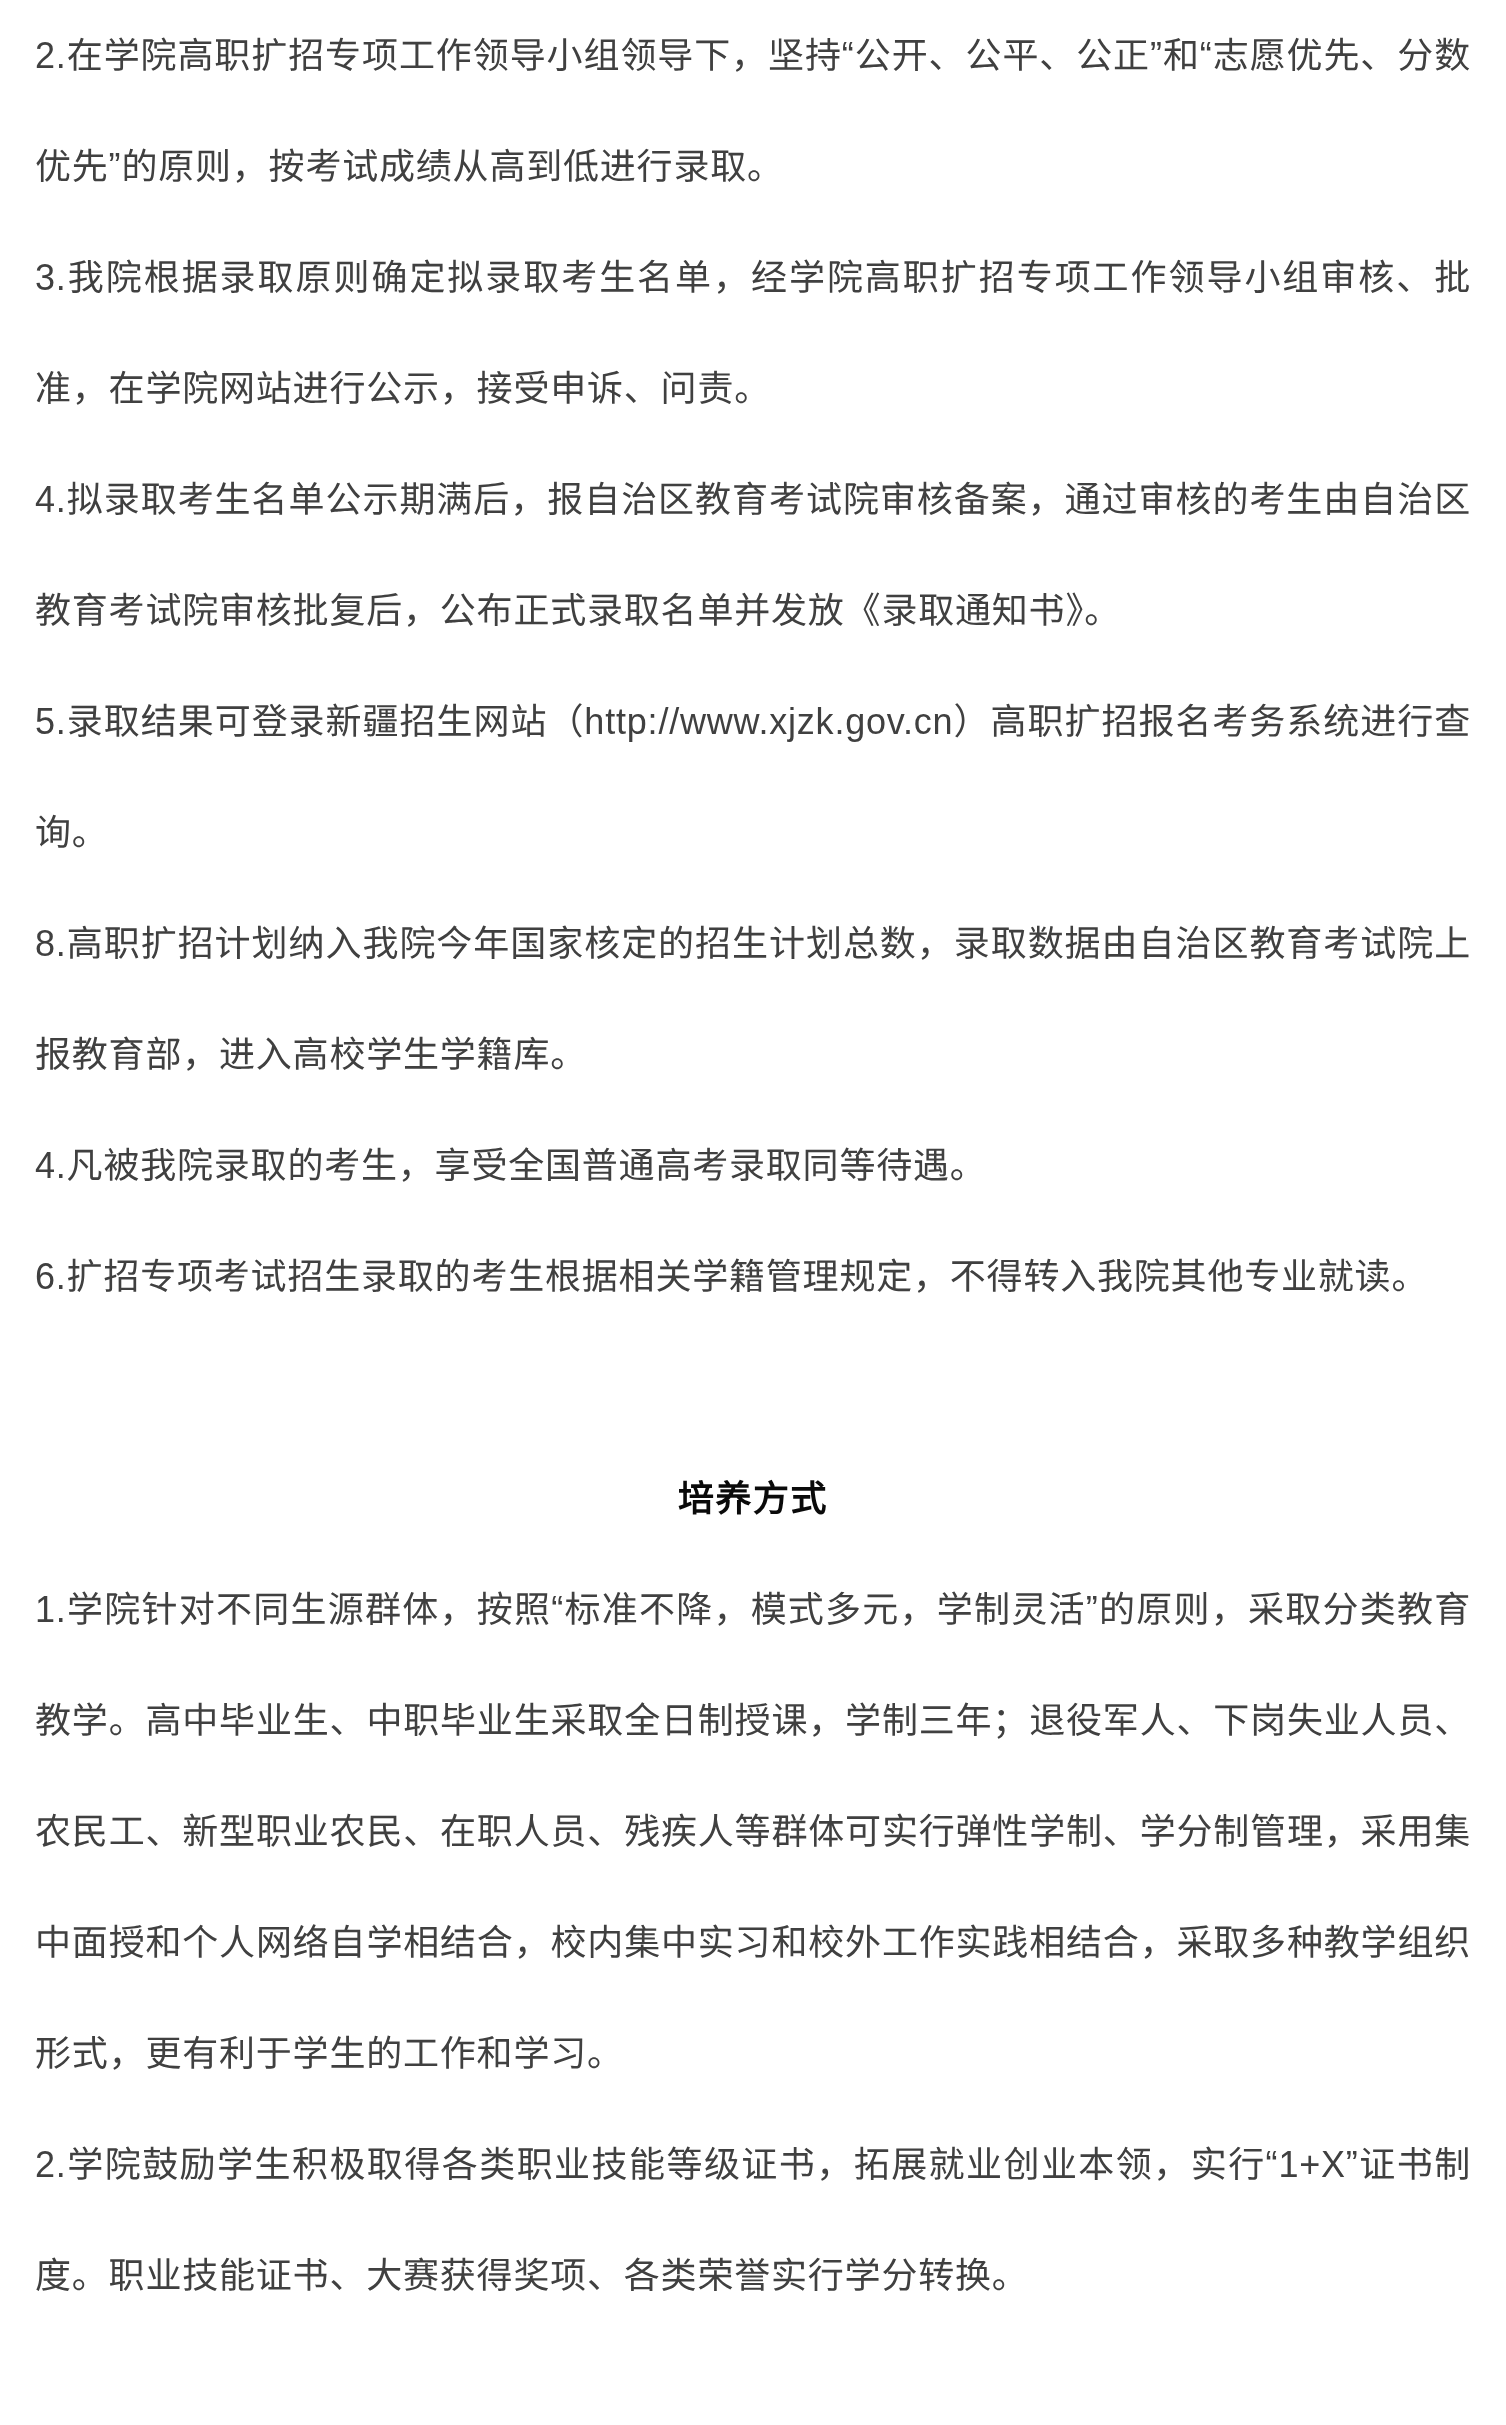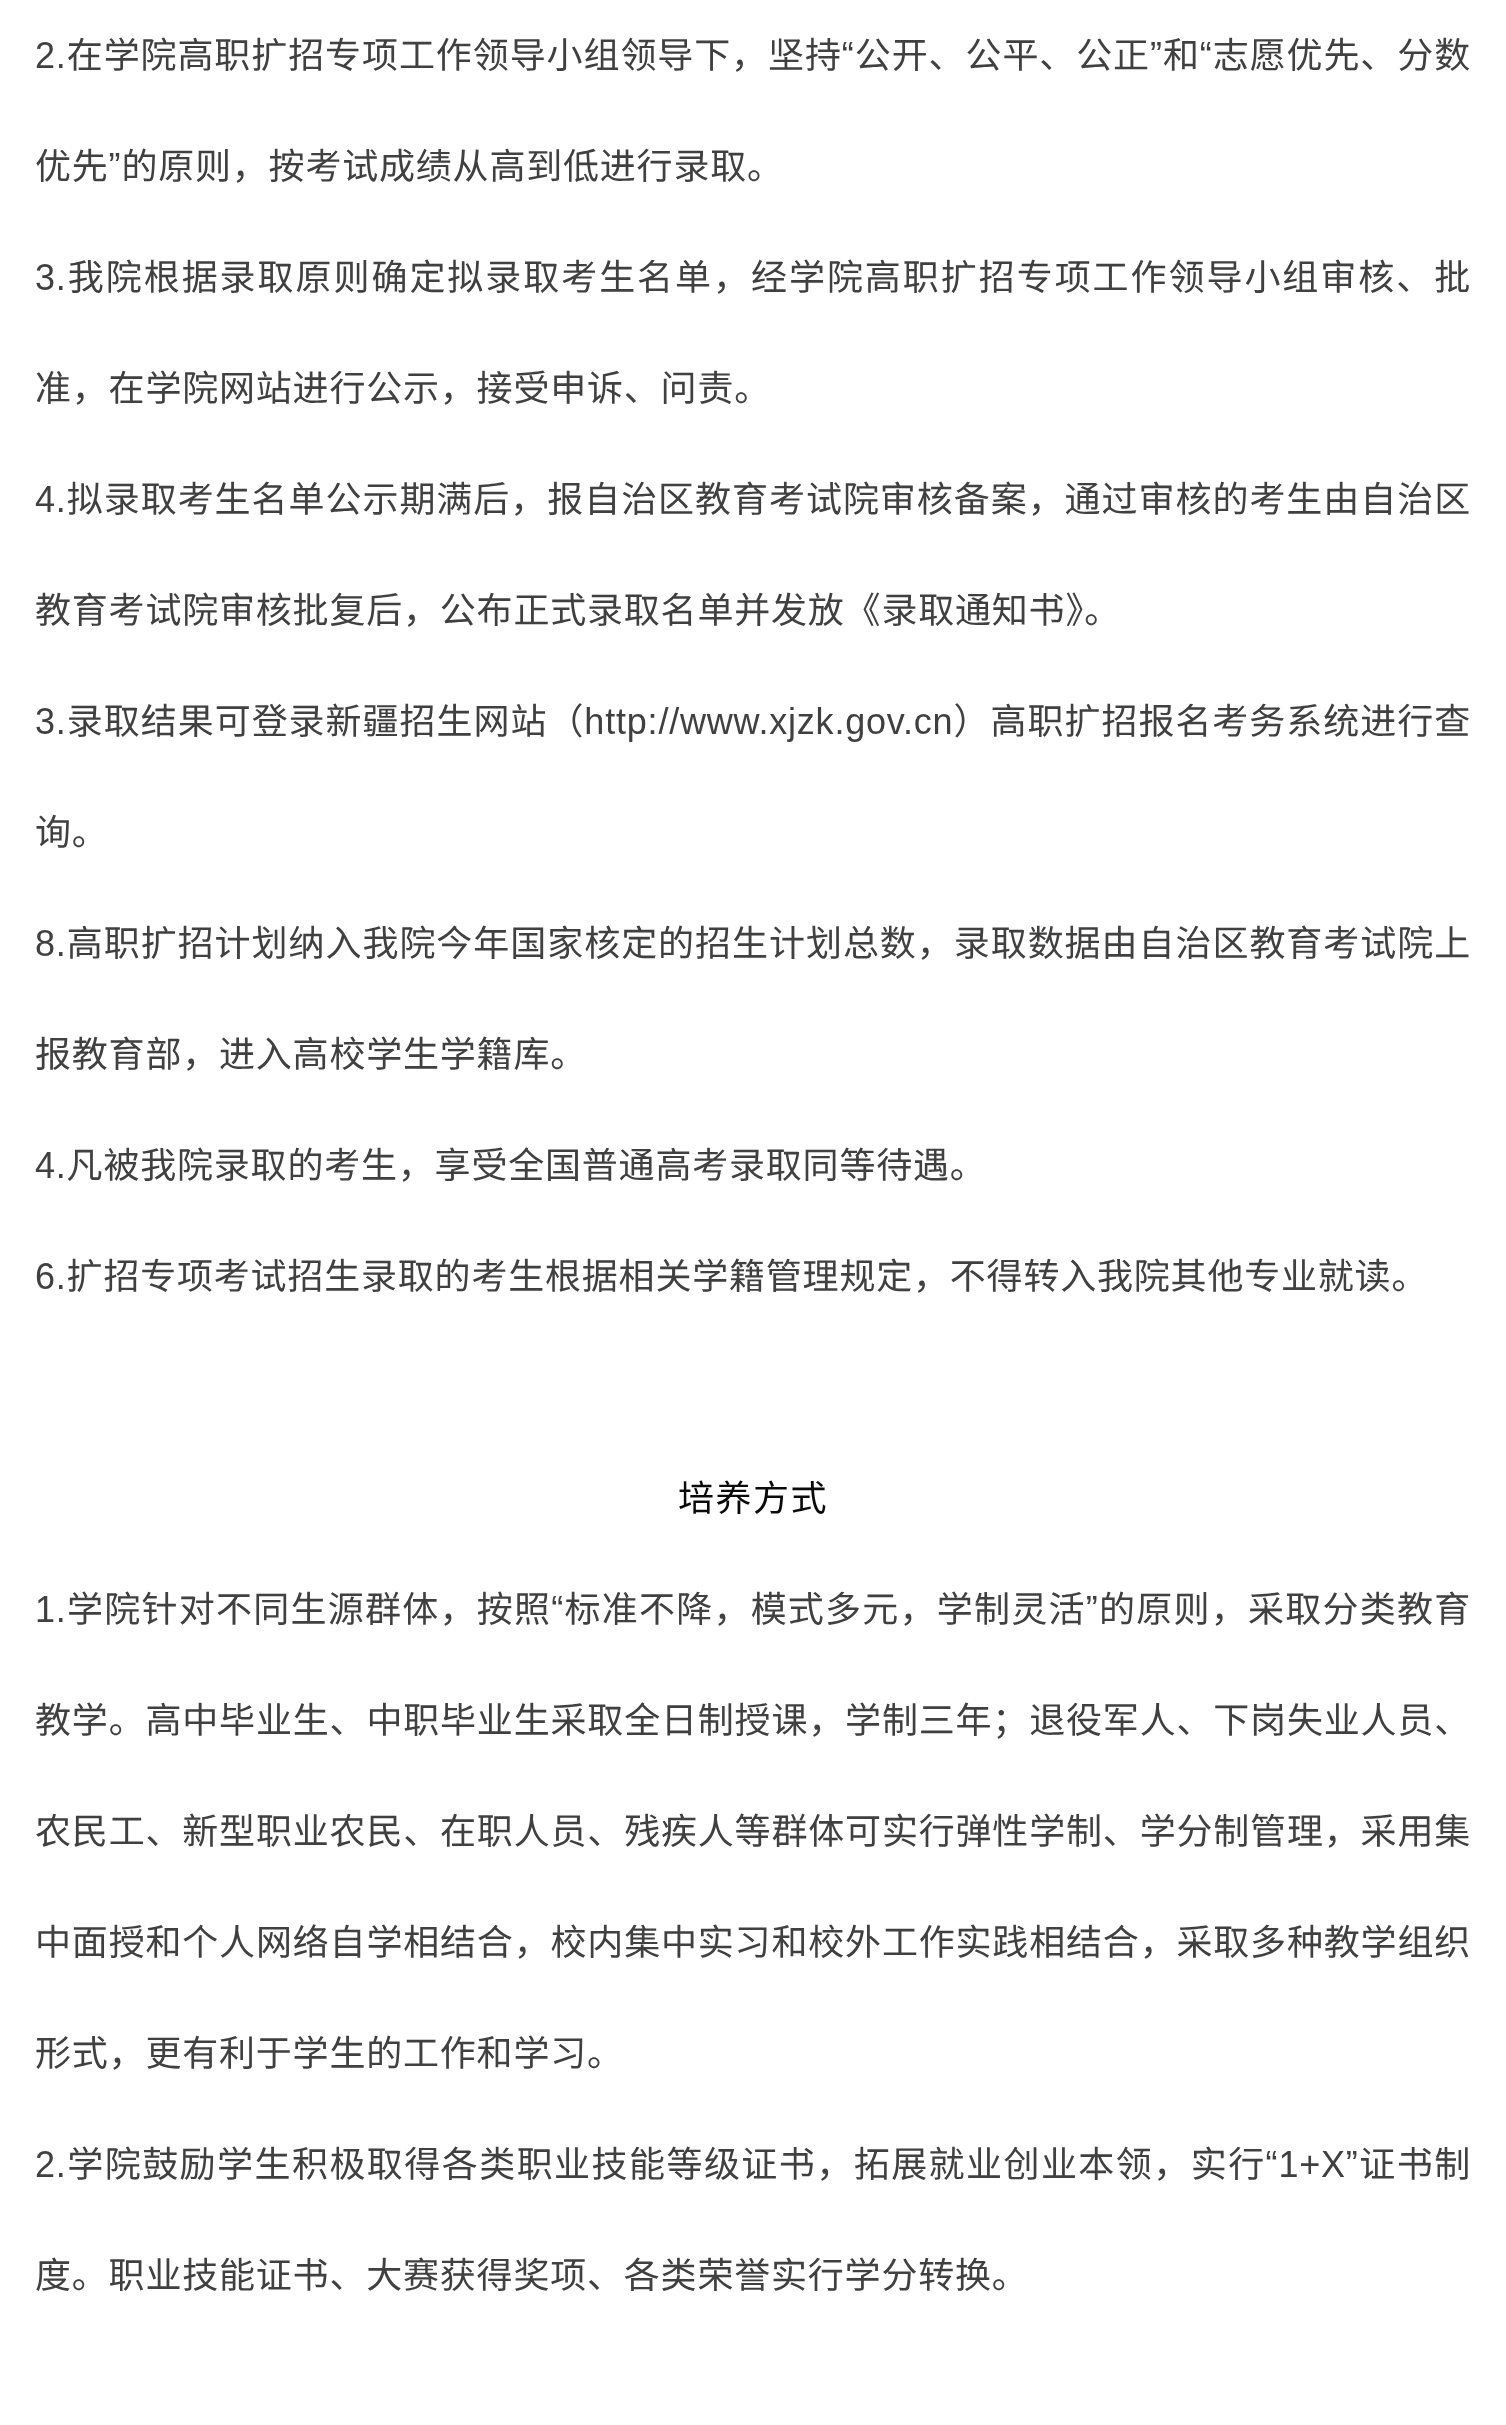--- a/index.html
+++ b/index.html
@@ -25,34 +25,34 @@
     line-height: 111px;
     letter-spacing: 0.8px;
     text-align: justify;
     text-justify: inter-ideograph;
     color: #404040;
   }
   h2[data-name="section-title-training-mode"] {
     margin: 111px 0 0 0;
     font-size: 36px;
     line-height: 111px;
-    font-weight: normal;
+    font-weight: bold;
     text-align: center;
     letter-spacing: 1.5px;
     color: #0a0a0a;
   }
 </style>
 </head>
 <body>
 
 <main data-name="notice-page">
   <p data-name="notice-paragraph">2.在学院高职扩招专项工作领导小组领导下，坚持“公开、公平、公正”和“志愿优先、分数优先”的原则，按考试成绩从高到低进行录取。</p>
   <p data-name="notice-paragraph">3.我院根据录取原则确定拟录取考生名单，经学院高职扩招专项工作领导小组审核、批准，在学院网站进行公示，接受申诉、问责。</p>
   <p data-name="notice-paragraph">4.拟录取考生名单公示期满后，报自治区教育考试院审核备案，通过审核的考生由自治区教育考试院审核批复后，公布正式录取名单并发放《录取通知书》。</p>
-  <p data-name="notice-paragraph">3.录取结果可登录新疆招生网站（http://www.xjzk.gov.cn）高职扩招报名考务系统进行查询。</p>
+  <p data-name="notice-paragraph">5.录取结果可登录新疆招生网站（http://www.xjzk.gov.cn）高职扩招报名考务系统进行查询。</p>
   <p data-name="notice-paragraph">8.高职扩招计划纳入我院今年国家核定的招生计划总数，录取数据由自治区教育考试院上报教育部，进入高校学生学籍库。</p>
   <p data-name="notice-paragraph">4.凡被我院录取的考生，享受全国普通高考录取同等待遇。</p>
   <p data-name="notice-paragraph">6.扩招专项考试招生录取的考生根据相关学籍管理规定，不得转入我院其他专业就读。</p>
 
   <h2 data-name="section-title-training-mode">培养方式</h2>
 
   <p data-name="notice-paragraph">1.学院针对不同生源群体，按照“标准不降，模式多元，学制灵活”的原则，采取分类教育教学。高中毕业生、中职毕业生采取全日制授课，学制三年；退役军人、下岗失业人员、农民工、新型职业农民、在职人员、残疾人等群体可实行弹性学制、学分制管理，采用集中面授和个人网络自学相结合，校内集中实习和校外工作实践相结合，采取多种教学组织形式，更有利于学生的工作和学习。</p>
   <p data-name="notice-paragraph">2.学院鼓励学生积极取得各类职业技能等级证书，拓展就业创业本领，实行“1+X”证书制度。职业技能证书、大赛获得奖项、各类荣誉实行学分转换。</p>
 </main>
 

